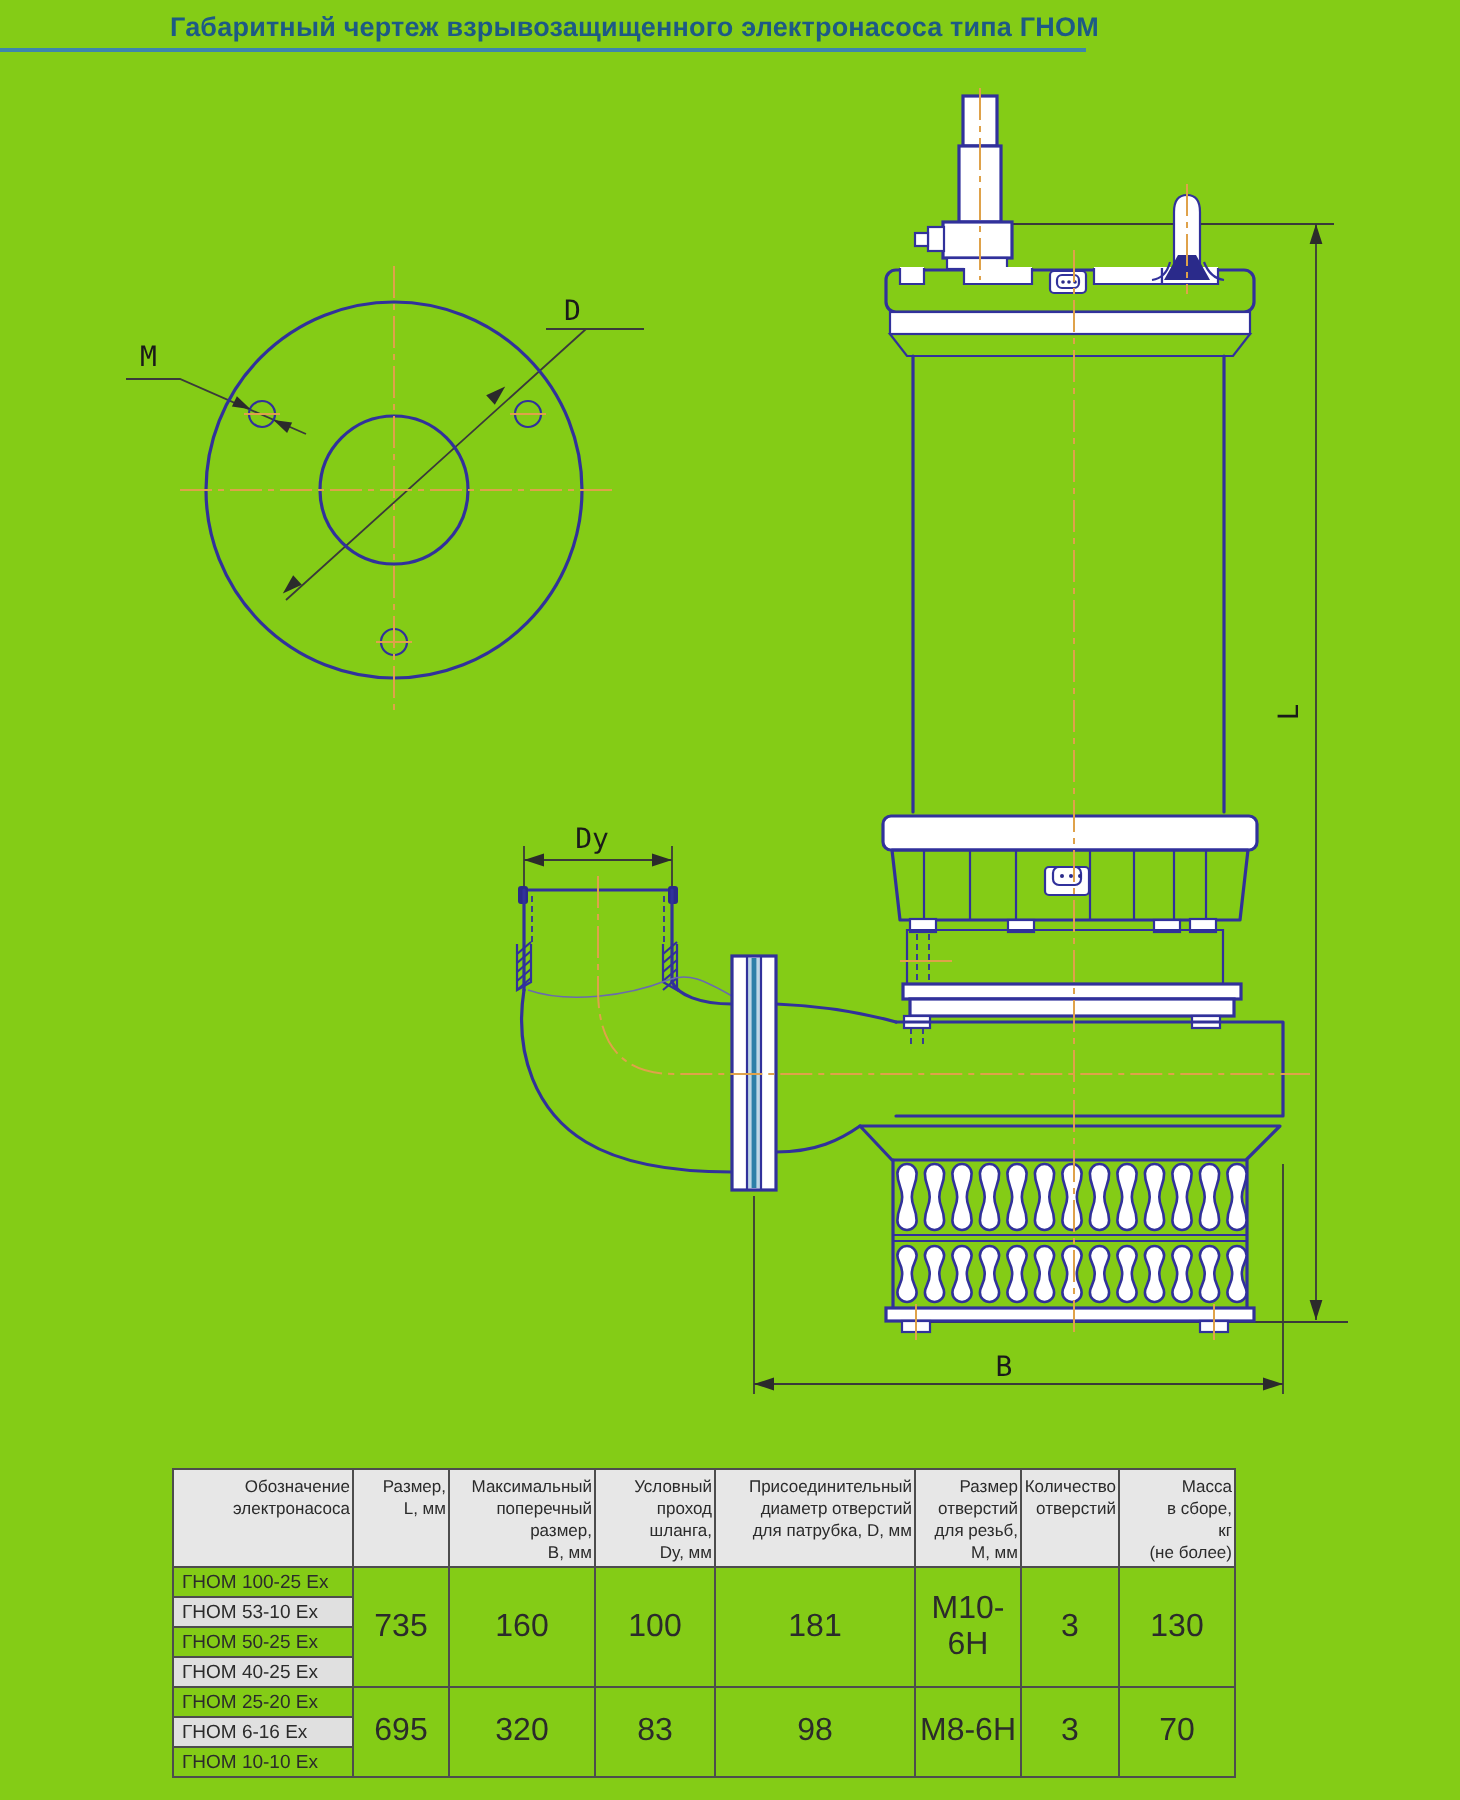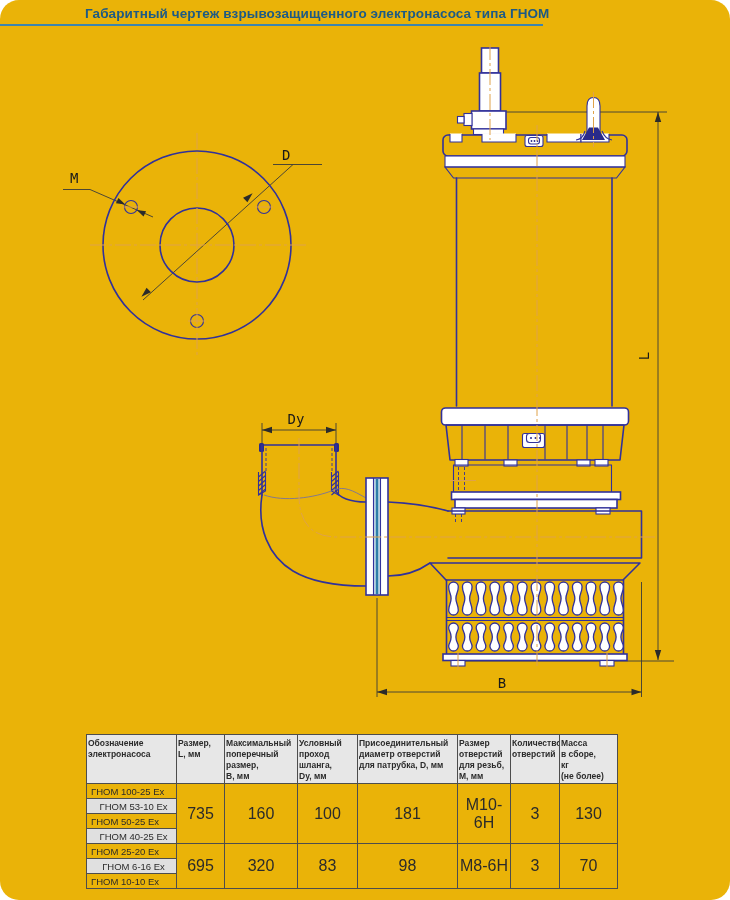--- a/index.html
+++ b/index.html
@@ -1,17 +1,17 @@
 <!DOCTYPE html>
 <html><head>
 <meta charset="utf-8">
 <style>
   html,body{margin:0;padding:0;background:#fff;}
-  #page{position:relative;width:730px;height:900px;background:#eab308;overflow:hidden;
-        font-family:"Liberation Sans",sans-serif;border-radius:19px;}
+  #page{position:relative;width:730px;height:900px;background:#84cc16;overflow:hidden;
+        font-family:"Liberation Sans",sans-serif;}
   #title{position:absolute;left:85px;top:6px;font-size:13.5px;font-weight:600;
          color:#1d5a85;letter-spacing:.1px;}
   #title-rule{position:absolute;left:0;top:24px;width:543px;height:0;
               border-bottom:2px solid #3d85ad;}
   svg{position:absolute;left:0;top:0;}
   
   .ln{stroke:#31319b;stroke-width:1.6;fill:none;stroke-linecap:round;stroke-linejoin:round;}
   .ln2{stroke:#31319b;stroke-width:1.1;fill:none;}
   .lnw{stroke:#31319b;stroke-width:1.6;fill:#fff;}
   .lnw2{stroke:#31319b;stroke-width:1.1;fill:#fff;}
@@ -20,25 +20,25 @@
   .cl{stroke:#dfa24a;stroke-width:1;fill:none;stroke-dasharray:16 3 3 3;}
   .clt{stroke:#dfa24a;stroke-width:1;fill:none;}
   .arr{fill:#2b2b2b;stroke:none;}
   .lbl{font-family:"DejaVu Sans Mono",monospace;font-size:14px;fill:#1a1a1a;}
   .thin{stroke:#6a6aae;stroke-width:.8;fill:none;}
   .dash{stroke:#31319b;stroke-width:.9;fill:none;stroke-dasharray:3 2;}
   
   #spec{position:absolute;left:86px;top:734px;border-collapse:collapse;table-layout:fixed;
         width:531px;color:#2b2b2b;}
   #spec th,#spec td{border:1px solid #4d4d4d;overflow:hidden;}
-  #spec th{background:#e7e7e7;font-weight:bold;font-size:8.5px;line-height:1.3;
-           vertical-align:top;padding:3px 1px 1px;white-space:pre-line;text-align:left;height:44px;}
+  #spec th{background:#e7e7e7;font-weight:normal;font-size:8.5px;line-height:1.3;
+           vertical-align:top;padding:3px 1px 1px;white-space:pre-line;text-align:right;height:44px;}
   #spec td{height:14px;font-size:16px;text-align:center;vertical-align:middle;padding:0;}
   #spec td.model{font-size:9.5px;text-align:left;padding-left:4px;}
-  #spec tr.stripe td.model{background:#e0e0e0;text-align:center;}
+  #spec tr.stripe td.model{background:#e0e0e0;}
 </style>
 </head>
 <body>
 
 <div id="page">
   <div id="title">Габаритный чертеж взрывозащищенного электронасоса типа ГНОМ</div>
   <div id="title-rule"></div>
 
   <svg width="730" height="730" viewBox="0 0 730 730">
 

